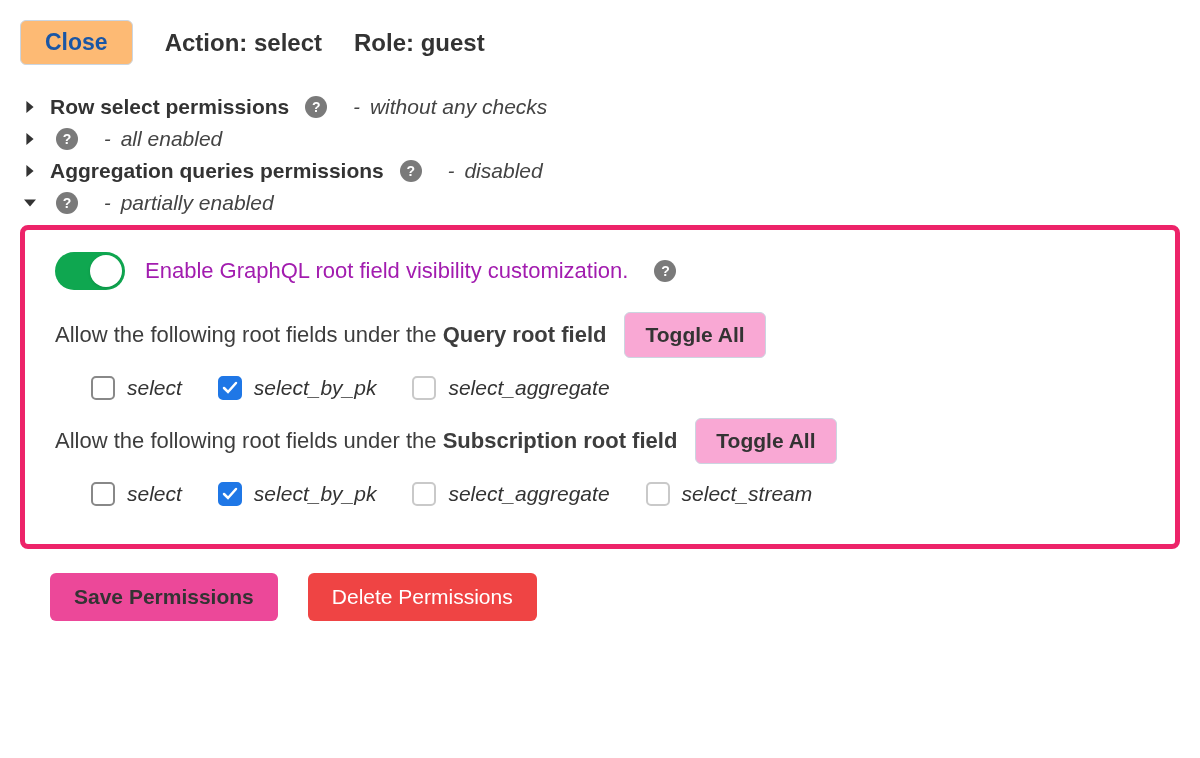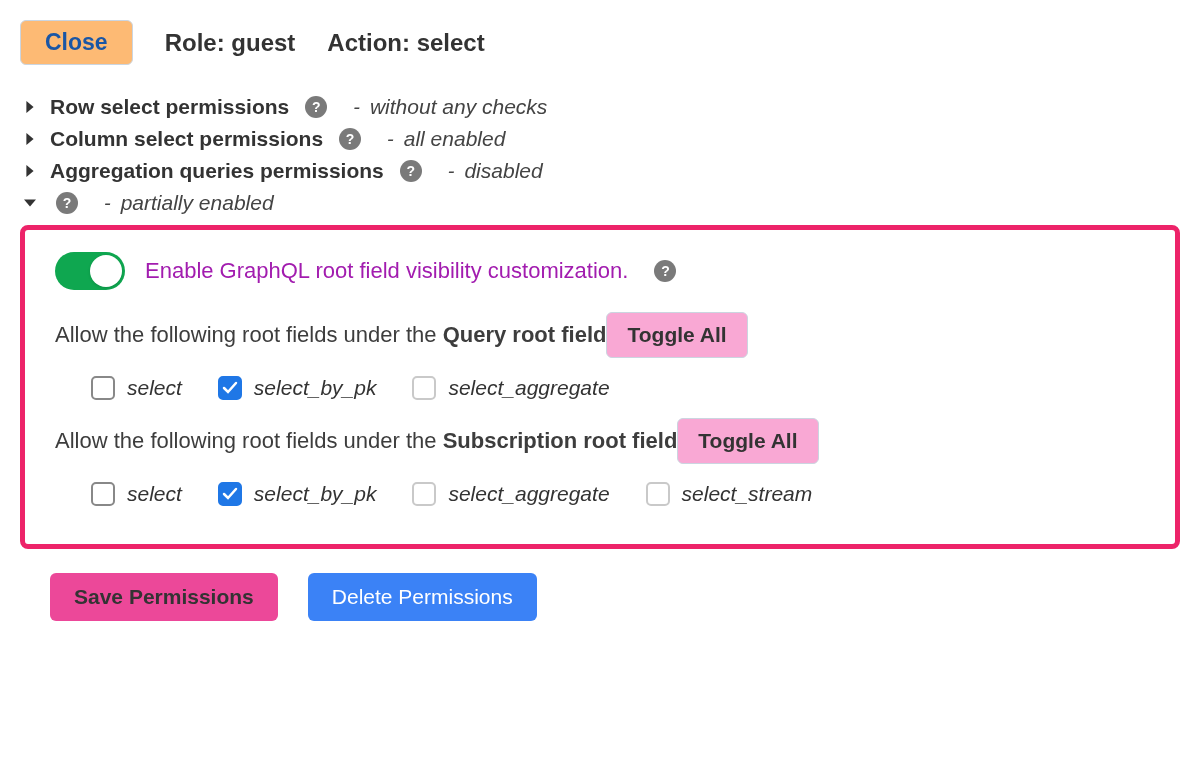--- a/index.html
+++ b/index.html
@@ -107,20 +107,21 @@
       box-shadow: 0 1px 3px rgba(0,0,0,0.15);
     }
     .toggle-label {
       font-size: 22px;
       color: #a21caf;
     }
     .subsection {
       display: flex;
       align-items: center;
       justify-content: flex-start;
+      gap: 18px;
       margin: 18px 0 6px 0;
     }
     .subsection-text {
       font-size: 22px;
       color: #3d3d3d;
     }
     .subsection-text b {
       font-weight: 700;
     }
     .toggle-all-btn {
@@ -188,42 +189,42 @@
       background: #ec4899;
       border: none;
       border-radius: 6px;
       padding: 12px 24px;
       font-size: 21px;
       font-weight: 700;
       color: #333;
       cursor: pointer;
     }
     .delete-btn {
-      background: #3b82f6;
+      background: #ef4444;
       border: none;
       border-radius: 6px;
       padding: 12px 24px;
       font-size: 21px;
       font-weight: 500;
       color: #fff;
       cursor: pointer;
     }
   </style>
 </head>
 <body>
 
 <div class="header">
   <button class="close-btn">Close</button>
   <span class="header-label">
+    <span>Action:</span>
+    <span>select</span>
+  </span>
+  <span class="header-label">
     <span>Role:</span>
     <span>guest</span>
-  </span>
-  <span class="header-label">
-    <span>Action:</span>
-    <span>select</span>
   </span>
 </div>
 
 <div class="section-row">
   <span class="chevron">
     <svg viewBox="0 0 10 10" width="12" height="12">
         <path d="M2 0 L8 5 L2 10 Z" fill="#333"></path>
       </svg>
   </span>
   <span class="section-title">Row select permissions</span>
@@ -231,21 +232,20 @@
   <span class="dash">-</span>
   <span class="section-status">without any checks</span>
 </div>
 
 <div class="section-row">
   <span class="chevron">
     <svg viewBox="0 0 10 10" width="12" height="12">
         <path d="M2 0 L8 5 L2 10 Z" fill="#333"></path>
       </svg>
   </span>
-  <span class="section-title">Column select permissions</span>
   <span class="help-icon">?</span>
   <span class="dash">-</span>
   <span class="section-status">all enabled</span>
 </div>
 
 <div class="section-row">
   <span class="chevron">
     <svg viewBox="0 0 10 10" width="12" height="12">
         <path d="M2 0 L8 5 L2 10 Z" fill="#333"></path>
       </svg>

